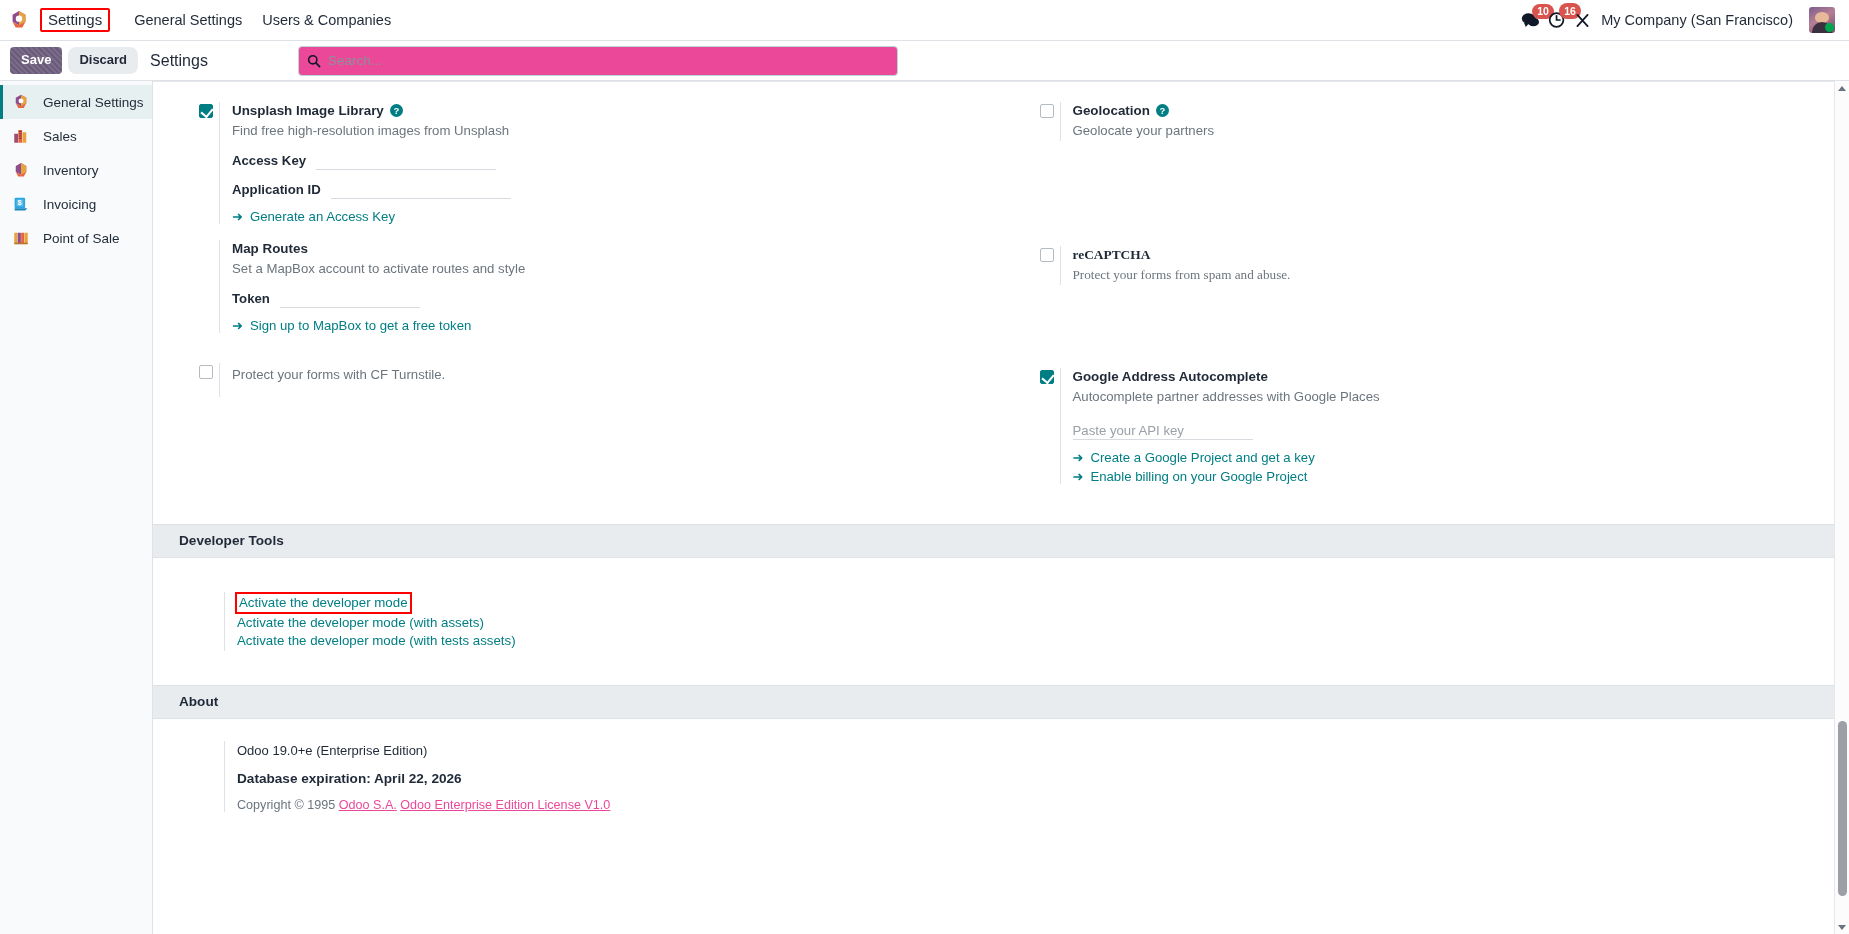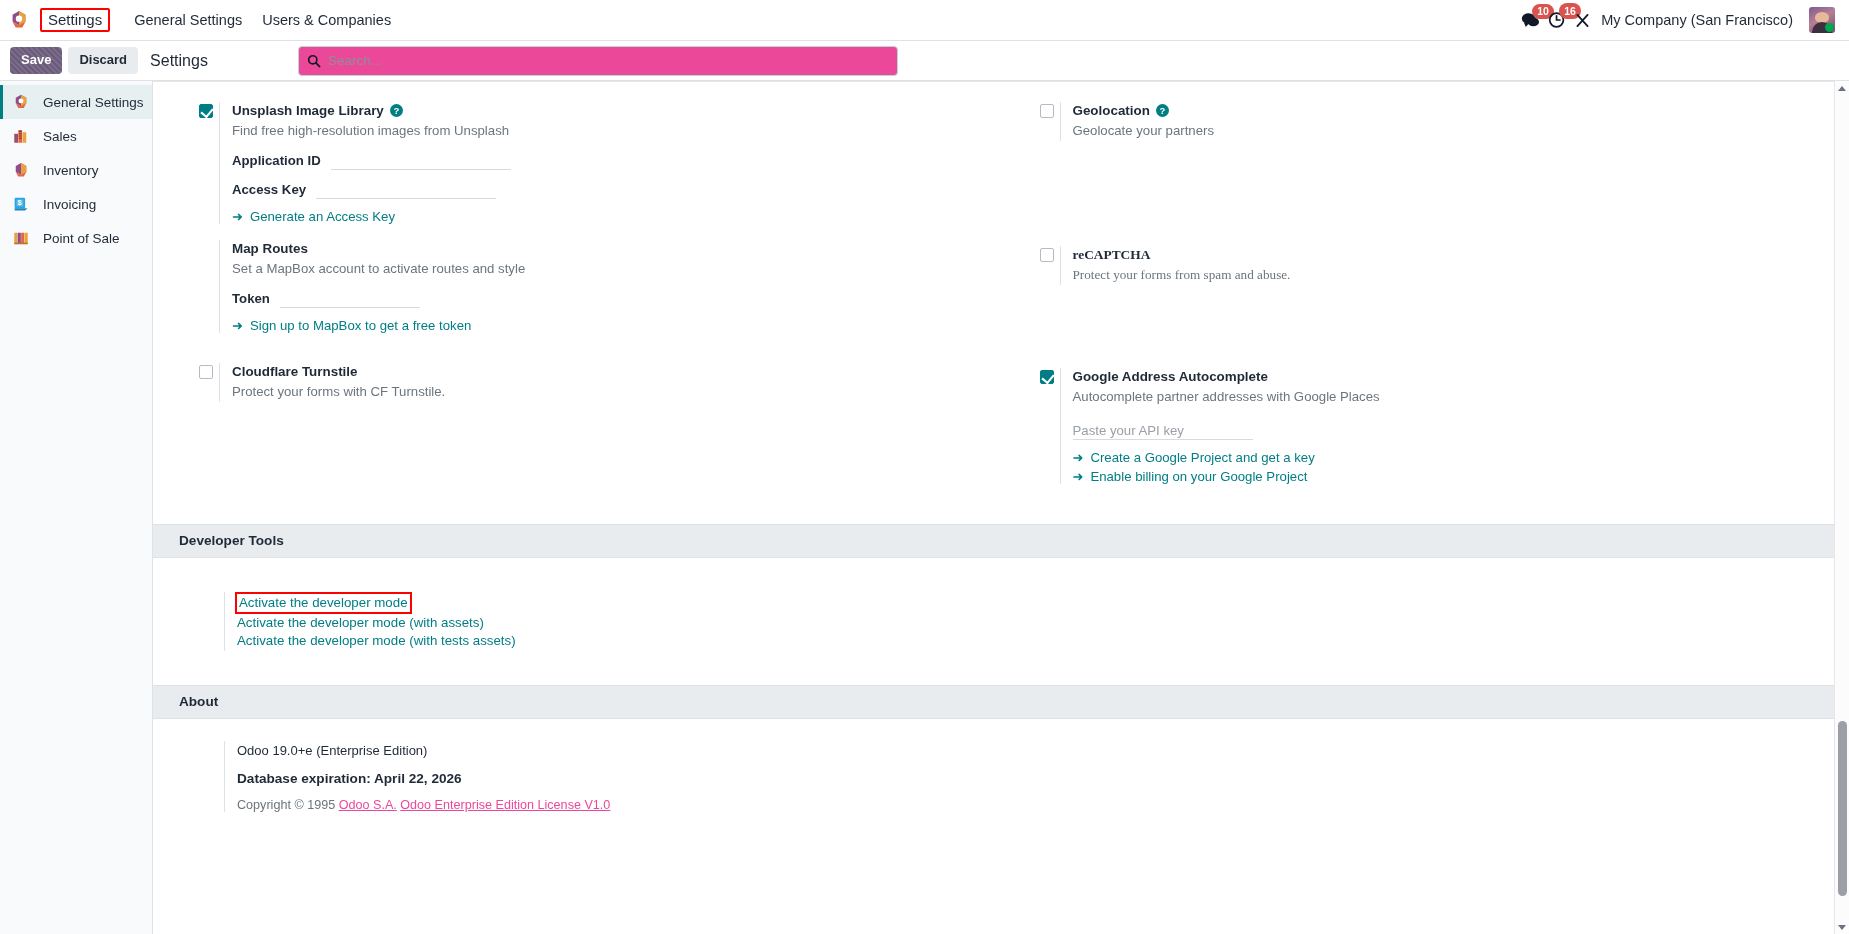--- a/index.html
+++ b/index.html
@@ -118,20 +118,21 @@
   .btn-save {
     background: #71639e;
     background-image: repeating-linear-gradient(45deg, rgba(255,255,255,.10) 0 2px, transparent 2px 4px);
     color: #ffffff;
     background-color: #6b5b7b;
   }
   .btn-discard {
     background: #e9ecef;
     color: #1f2937;
     margin-left: 6px;
+    border-radius: 8px;
   }
   .cp-title {
     font-size: 16px;
     color: #1f2937;
     margin-left: 12px;
     white-space: nowrap;
   }
   .searchwrap {
     margin-left: 90px;
     width: 600px;
@@ -520,25 +521,25 @@
               <div class="cbox checked"></div>
             </div>
             <div class="setting-body">
               <div class="s-title">
                 <span>Unsplash Image Library</span>
                 <span class="qmark">?</span>
               </div>
               <div class="s-help">Find free high-resolution images from Unsplash</div>
 
               <div class="field-row">
+                <span class="field-label">Access Key</span>
+                <input class="field-input" type="text" style="">
+              </div>
+              <div class="field-row">
                 <span class="field-label">Application ID</span>
-                <input class="field-input" type="text" style="">
-              </div>
-              <div class="field-row">
-                <span class="field-label">Access Key</span>
                 <input class="field-input" type="text" style="">
               </div>
 
               <a class="arrow-link">
                 <span class="ar">➜</span>
                 <span>Generate an Access Key</span>
               </a>
             </div>
           </div>
 
@@ -560,23 +561,20 @@
                 <span>Sign up to MapBox to get a free token</span>
               </a>
             </div>
           </div>
 
           <div class="setting" style="margin-top:20px;">
             <div class="cbox-cell">
               <div class="cbox"></div>
             </div>
             <div class="setting-body">
-              <div class="s-title">
-                <span>Cloudflare Turnstile</span>
-              </div>
               <div class="s-help">Protect your forms with CF Turnstile.</div>
             </div>
           </div>
 
         </div>
 
         <div class="col">
 
           <div class="setting">
             <div class="cbox-cell">

